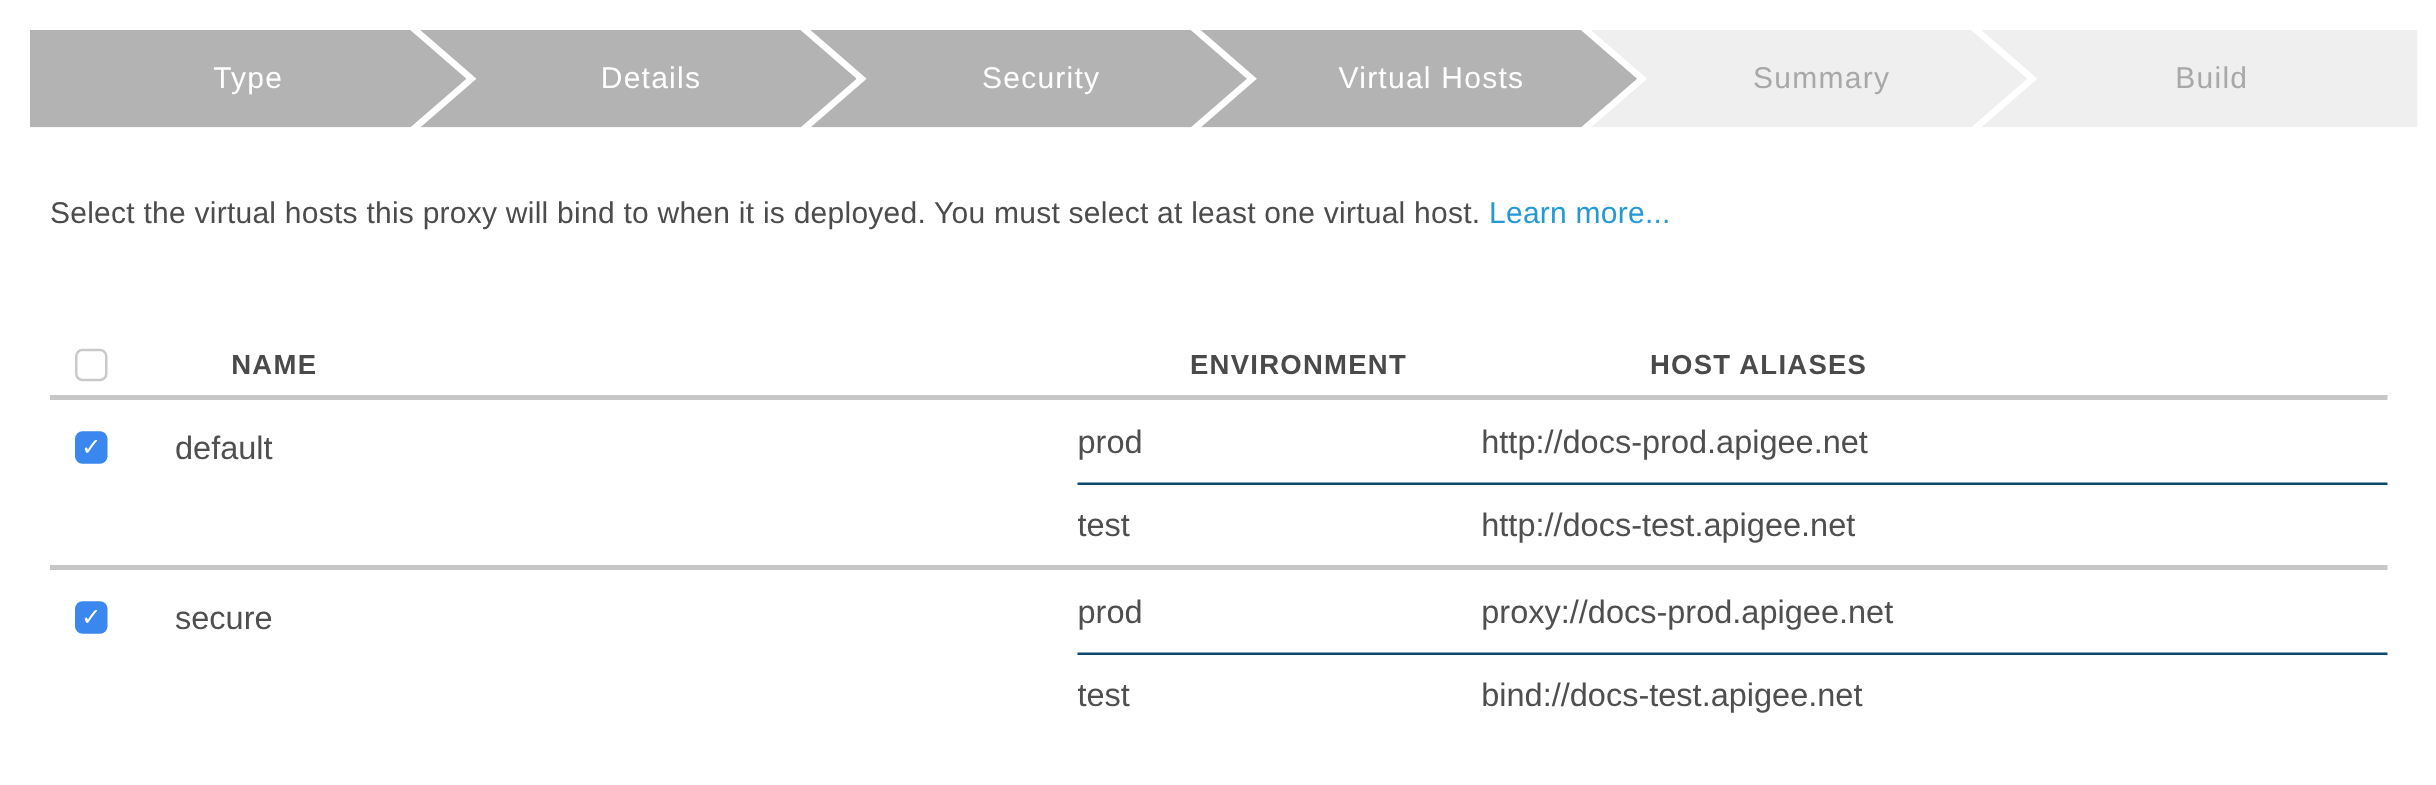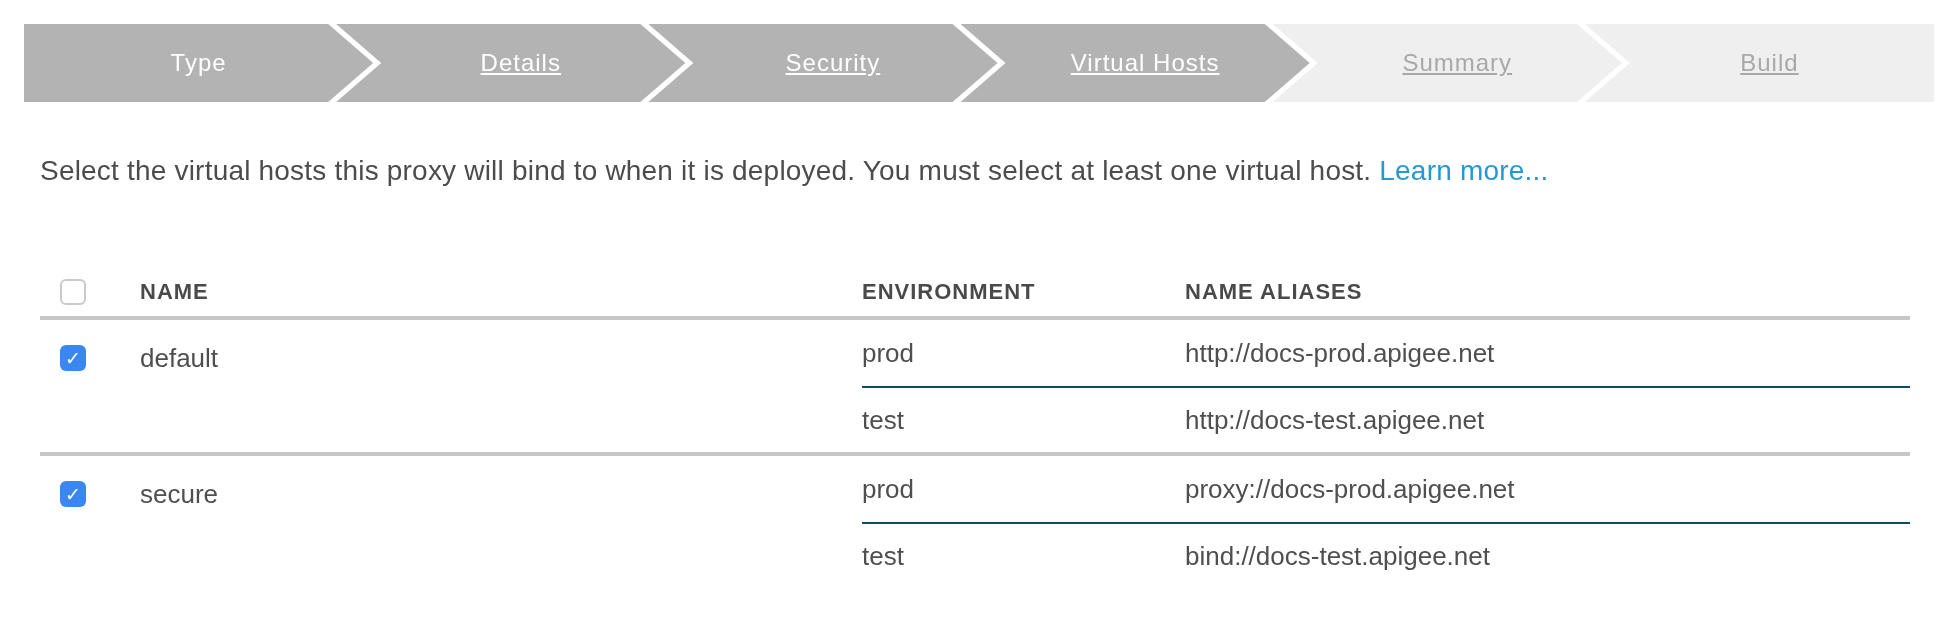--- a/index.html
+++ b/index.html
@@ -24,37 +24,37 @@
     position: relative;
     display: flex;
     align-items: center;
     justify-content: center;
     font-size: 24px;
     letter-spacing: 1px;
     background: #efefef;
     color: #a8a8a8;
     clip-path: polygon(0 0, calc(100% - 45px) 0, 100% 50%, calc(100% - 45px) 100%, 0 100%, 45px 50%);
   }
-  .step + .step { margin-left: -37px; text-decoration: underline; }
+  .step + .step { margin-left: -37px; }
   .step:first-child {
     clip-path: polygon(0 0, calc(100% - 45px) 0, 100% 50%, calc(100% - 45px) 100%, 0 100%);
   }
   .step:last-child {
     clip-path: polygon(0 0, 100% 0, 100% 100%, 0 100%, 45px 50%);
   }
   .step.reached { background: #b3b3b3; color: #ffffff; }
   .step .step-label { padding-left: 20px; }
   .step:first-child .step-label { padding-left: 0; }
 
   
   .description {
     position: absolute;
     left: 40px; top: 150px;
     width: 1880px;
-    font-size: 28px;
+    font-size: 24px;
     line-height: 42px;
     color: #4c4c4c;
     letter-spacing: 0.2px;
   }
   .learn-more {
     color: #2499d6;
     text-decoration: none;
     cursor: pointer;
   }
 
@@ -66,20 +66,21 @@
   }
   .thead {
     display: flex;
     align-items: center;
     height: 52px;
     border-bottom: 4px solid #c7c7c7;
     font-size: 22px;
     font-weight: bold;
     letter-spacing: 1px;
     color: #4a4a4a;
+    gap: 45px;
   }
   .c-check { width: 100px; flex: 0 0 auto; display: flex; align-items: center; }
   .c-name  { width: 722px; flex: 0 0 auto; }
   .c-env   { width: 323px; flex: 0 0 auto; }
   .c-host  { flex: 1 1 auto; }
 
   .checkbox {
     width: 26px; height: 26px;
     margin-left: 20px;
     border-radius: 6px;
@@ -155,21 +156,21 @@
 <div class="vh-table">
 
   <div class="thead">
     <div class="c-check">
       <div class="checkbox">
         
       </div>
     </div>
     <div class="c-name">NAME</div>
     <div class="c-env">ENVIRONMENT</div>
-    <div class="c-host">NAME ALIASES</div>
+    <div class="c-host">HOST ALIASES</div>
   </div>
 
   <div class="group bordered">
     <div class="group-left">
       <div class="c-check">
         <div class="checkbox checked">
           <span class="checkmark">✓</span>
         </div>
       </div>
       <div class="cell-text">default</div>

